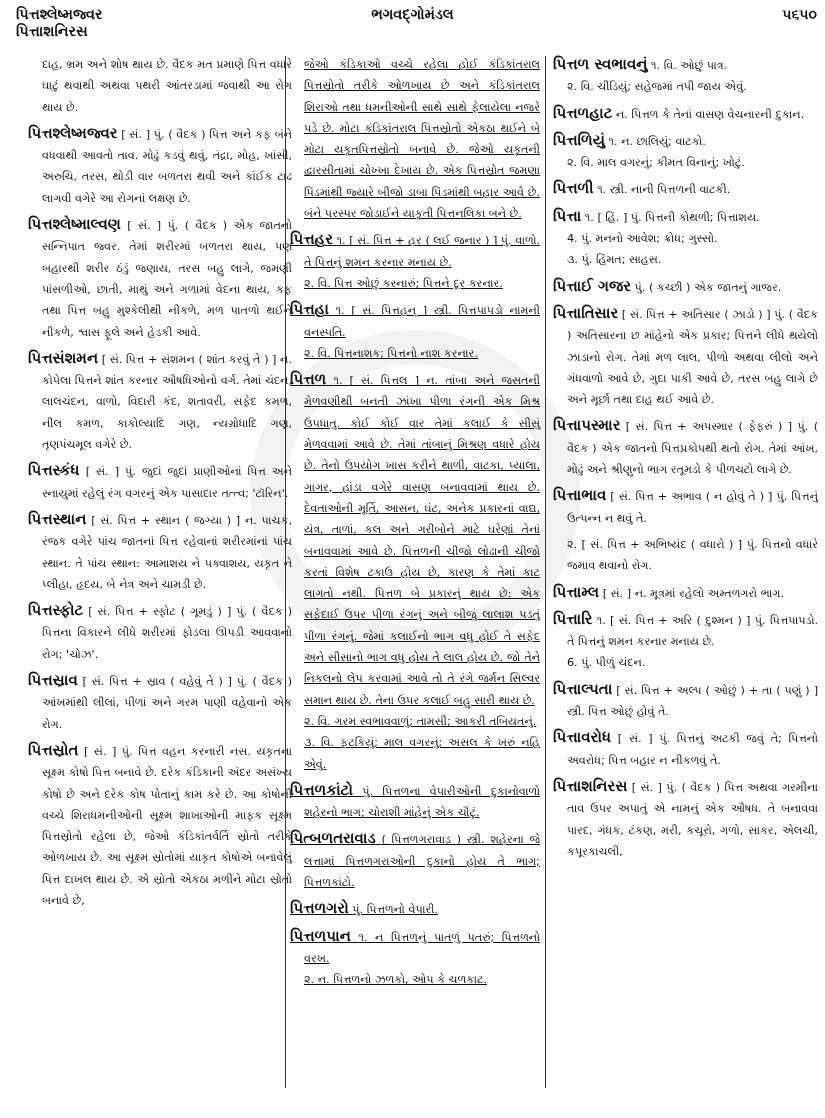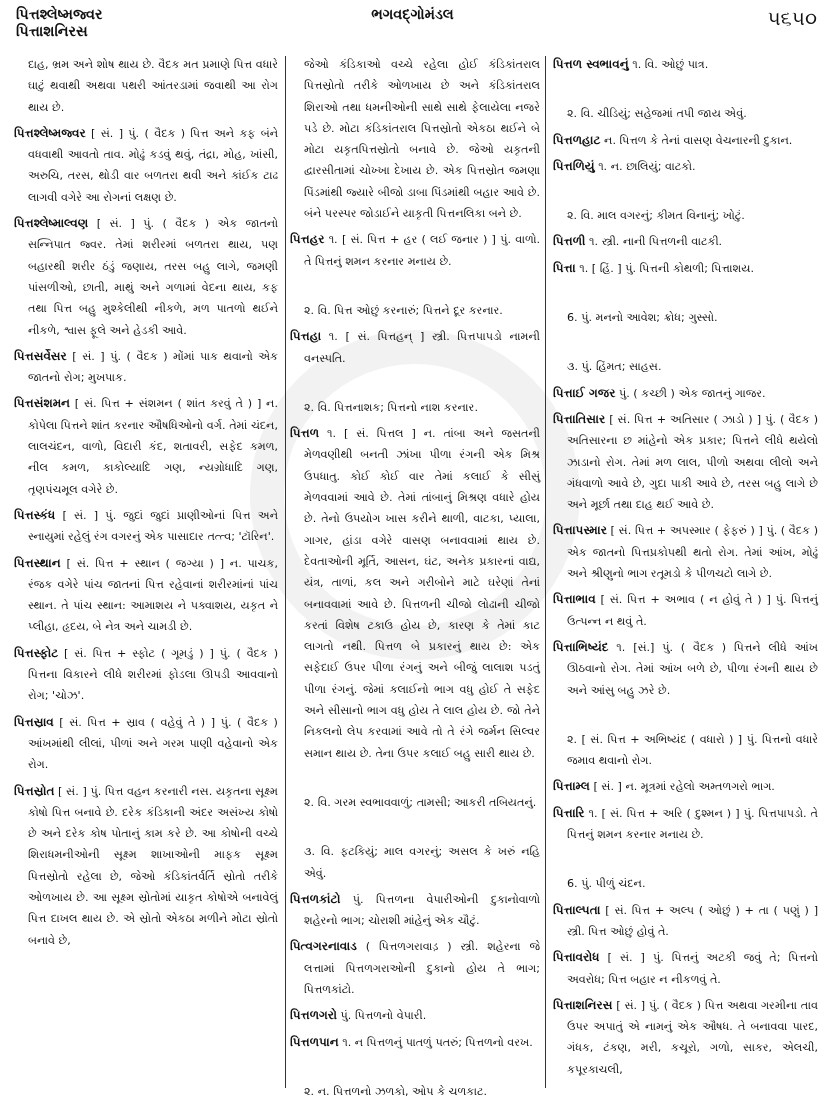--- a/index.html
+++ b/index.html
@@ -9,29 +9,29 @@
     font-family: "DejaVu Sans", "Liberation Sans", sans-serif;
   }
   .watermark {
     position: absolute; left: 250px; top: 330px; width: 330px; height: 330px;
     border-radius: 50%; border: 34px solid #f2f2f2; box-sizing: border-box;
     z-index: 0;
   }
   .header { position: absolute; left: 0; top: 0; width: 825px; height: 52px; z-index: 2; }
   .hdr-left { position: absolute; left: 16px; top: 6px; font-weight: bold; font-size: 14.5px; line-height: 17px; }
   .hdr-center { position: absolute; left: 0; width: 825px; top: 6px; text-align: center; font-weight: bold; font-size: 14.5px; }
-  .hdr-right { position: absolute; right: 8px; top: 6px; font-weight: normal; font-size: 20px; }
+  .hdr-right { position: absolute; right: 8px; top: 6px; font-weight: bold; font-size: 14px; }
   .divider { position: absolute; top: 56px; height: 1032px; width: 1px; background: #333; z-index: 2; }
   .col { position: absolute; top: 54px; z-index: 1; font-size: 11.2px; line-height: 21.3px; }
-  .col-1 { left: 14px; width: 264px; }
-  .col-2 { left: 290px; width: 250px; }
+  .col-1 { left: 28px; width: 264px; }
+  .col-2 { left: 290px; width: 250px; text-decoration: underline; }
   .col-3 { left: 553px; width: 265px; }
   .entry { margin-bottom: 5px; text-align: justify; }
-  .hw { font-weight: bold; font-size: 12px; }
-  .sense { display: block; padding-left: 14px; text-align: justify; margin-top: 28px; }
+  .hw { font-weight: bold; font-size: 15px; }
+  .sense { display: block; padding-left: 14px; text-align: justify; }
   .first { text-indent: 0; }
   .entry-text { padding-left: 14px; text-indent: -14px; }
 </style>
 </head>
 <body>
 
 <div class="watermark"></div>
 
 <div class="header">
   <div class="hdr-left">
@@ -47,23 +47,20 @@
 
 <div class="col col-1">
     <div class="entry">
       <div class="entry-text first" style="padding-left: 14px; text-indent: 0px;"><span>દાહ, ભ્રમ અને શોષ થાય છે. વૈદક મત પ્રમાણે પિત્ત વધારે ઘાટું થવાથી અથવા પથરી આંતરડામાં જવાથી આ રોગ થાય છે.</span></div>
     </div>
     <div class="entry">
       <div class="entry-text"><span class="hw">પિત્તશ્લેષ્મજ્વર</span> <span>[ સં. ] પું. ( વૈદક ) પિત્ત અને કફ બંને વધવાથી આવતો તાવ. મોઢું કડવું થવું, તંદ્રા, મોહ, ખાંસી, અરુચિ, તરસ, થોડી વાર બળતરા થવી અને કાંઈક ટાઢ લાગવી વગેરે આ રોગનાં લક્ષણ છે.</span></div>
     </div>
     <div class="entry">
       <div class="entry-text"><span class="hw">પિત્તશ્લેષ્માલ્વણ</span> <span>[ સં. ] પું. ( વૈદક ) એક જાતનો સન્નિપાત જ્વર. તેમાં શરીરમાં બળતરા થાય, પણ બહારથી શરીર ઠંડું જણાય, તરસ બહુ લાગે, જમણી પાંસળીઓ, છાતી, માથું અને ગળામાં વેદના થાય, કફ તથા પિત્ત બહુ મુશ્કેલીથી નીકળે, મળ પાતળો થઈને નીકળે, શ્વાસ ફૂલે અને હેડકી આવે.</span></div>
-    </div>
-    <div class="entry">
-      <div class="entry-text"><span class="hw">પિત્તસર્વેસર</span> <span>[ સં. ] પું. ( વૈદક ) મોંમાં પાક થવાનો એક જાતનો રોગ; મુખપાક.</span></div>
     </div>
     <div class="entry">
       <div class="entry-text"><span class="hw">પિત્તસંશમન</span> <span>[ સં. પિત્ત + સંશમન ( શાંત કરવું તે ) ] ન. કોપેલા પિત્તને શાંત કરનાર ઔષધિઓનો વર્ગ. તેમાં ચંદન, લાલચંદન, વાળો, વિદારી કંદ, શતાવરી, સફેદ કમળ, નીલ કમળ, કાકોલ્યાદિ ગણ, ન્યગ્રોધાદિ ગણ, તૃણપંચમૂલ વગેરે છે.</span></div>
     </div>
     <div class="entry">
       <div class="entry-text"><span class="hw">પિત્તસ્કંધ</span> <span>[ સં. ] પું. જુદાં જુદાં પ્રાણીઓનાં પિત્ત અને સ્નાયુમાં રહેલું રંગ વગરનું એક પાસાદાર તત્ત્વ; 'ટૉરિન'.</span></div>
     </div>
     <div class="entry">
       <div class="entry-text"><span class="hw">પિત્તસ્થાન</span> <span>[ સં. પિત્ત + સ્થાન ( જગ્યા ) ] ન. પાચક, રંજક વગેરે પાંચ જાતનાં પિત્ત રહેવાનાં શરીરમાંનાં પાંચ સ્થાન. તે પાંચ સ્થાન: આમાશય ને પક્વાશય, યકૃત ને પ્લીહા, હૃદય, બે નેત્ર અને ચામડી છે.</span></div>
     </div>
@@ -91,21 +88,21 @@
     </div>
     <div class="entry">
       <div class="entry-text"><span class="hw">પિત્તળ</span> <span>૧. [ સં. પિત્તલ ] ન. તાંબા અને જસતની મેળવણીથી બનતી ઝાંખા પીળા રંગની એક મિશ્ર ઉપધાતુ. કોઈ કોઈ વાર તેમાં કલાઈ કે સીસું મેળવવામાં આવે છે. તેમાં તાંબાનું મિશ્રણ વધારે હોય છે. તેનો ઉપયોગ ખાસ કરીને થાળી, વાટકા, પ્યાલા, ગાગર, હાંડા વગેરે વાસણ બનાવવામાં થાય છે. દેવતાઓની મૂર્તિ, આસન, ઘંટ, અનેક પ્રકારનાં વાદ્ય, યંત્ર, તાળાં, કલ અને ગરીબોને માટે ઘરેણાં તેનાં બનાવવામાં આવે છે. પિત્તળની ચીજો લોઢાની ચીજો કરતાં વિશેષ ટકાઉ હોય છે, કારણ કે તેમાં કાટ લાગતો નથી. પિત્તળ બે પ્રકારનું થાય છે: એક સફેદાઈ ઉપર પીળા રંગનું અને બીજું લાલાશ પડતું પીળા રંગનું. જેમાં કલાઈનો ભાગ વધુ હોઈ તે સફેદ અને સીસાનો ભાગ વધુ હોય તે લાલ હોય છે. જો તેને નિકલનો લેપ કરવામાં આવે તો તે રંગે જર્મન સિલ્વર સમાન થાય છે. તેના ઉપર કલાઈ બહુ સારી થાય છે.</span></div>
       <div class="sense">૨. વિ. ગરમ સ્વભાવવાળું; તામસી; આકરી તબિયતનું.</div>
       <div class="sense">૩. વિ. ફટકિયું; માલ વગરનું; અસલ કે ખરું નહિ એવું.</div>
     </div>
     <div class="entry">
       <div class="entry-text"><span class="hw">પિત્તળકાંટો</span> <span>પું. પિત્તળના વેપારીઓની દુકાનોવાળો શહેરનો ભાગ; ચોરાશી માંહેનું એક ચૌટું.</span></div>
     </div>
     <div class="entry">
-      <div class="entry-text"><span class="hw">પિત્વગરનાવાડ</span> <span>( પિત્તળગરાવાડ઼ ) સ્ત્રી. શહેરના જે લત્તામાં પિત્તળગરાઓની દુકાનો હોય તે ભાગ; પિત્તળકાંટો.</span></div>
+      <div class="entry-text"><span class="hw">પિત્બળતરાવાડ</span> <span>( પિત્તળગરાવાડ઼ ) સ્ત્રી. શહેરના જે લત્તામાં પિત્તળગરાઓની દુકાનો હોય તે ભાગ; પિત્તળકાંટો.</span></div>
     </div>
     <div class="entry">
       <div class="entry-text"><span class="hw">પિત્તળગરો</span> <span>પું. પિત્તળનો વેપારી.</span></div>
     </div>
     <div class="entry">
       <div class="entry-text"><span class="hw">પિત્તળપાન</span> <span>૧. ન પિત્તળનું પાતળું પતરું; પિત્તળનો વરખ.</span></div>
       <div class="sense">૨. ન. પિત્તળનો ઝળકો, ઓપ કે ચળકાટ.</div>
     </div>
   </div>
 <div class="col col-3">
@@ -118,37 +115,36 @@
     </div>
     <div class="entry">
       <div class="entry-text"><span class="hw">પિત્તળિયું</span> <span>૧. ન. છાલિયું; વાટકો.</span></div>
       <div class="sense">૨. વિ. માલ વગરનું; કીમત વિનાનું; ખોટું.</div>
     </div>
     <div class="entry">
       <div class="entry-text"><span class="hw">પિત્તળી</span> <span>૧. સ્ત્રી. નાની પિત્તળની વાટકી.</span></div>
     </div>
     <div class="entry">
       <div class="entry-text"><span class="hw">પિત્તા</span> <span>૧. [ હિં. ] પું. પિત્તની કોથળી; પિત્તાશય.</span></div>
-      <div class="sense">6. પું. મનનો આવેશ; ક્રોધ; ગુસ્સો.</div>
+      <div class="sense">4. પું. મનનો આવેશ; ક્રોધ; ગુસ્સો.</div>
       <div class="sense">૩. પું. હિંમત; સાહસ.</div>
     </div>
     <div class="entry">
       <div class="entry-text"><span class="hw">પિત્તાઈ ગજર</span> <span>પું. ( કચ્છી ) એક જાતનું ગાજર.</span></div>
     </div>
     <div class="entry">
       <div class="entry-text"><span class="hw">પિત્તાતિસાર</span> <span>[ સં. પિત્ત + અતિસાર ( ઝાડો ) ] પું. ( વૈદક ) અતિસારના છ માંહેનો એક પ્રકાર; પિત્તને લીધે થયેલો ઝાડાનો રોગ. તેમાં મળ લાલ, પીળો અથવા લીલો અને ગંધવાળો આવે છે, ગુદા પાકી આવે છે, તરસ બહુ લાગે છે અને મૂર્છા તથા દાહ થઈ આવે છે.</span></div>
     </div>
     <div class="entry">
       <div class="entry-text"><span class="hw">પિત્તાપસ્માર</span> <span>[ સં. પિત્ત + અપસ્માર ( ફેફરું ) ] પું. ( વૈદક ) એક જાતનો પિત્તપ્રકોપથી થતો રોગ. તેમાં આંખ, મોઢું અને શ્રીણુનો ભાગ રતૂમડો કે પીળચટો લાગે છે.</span></div>
     </div>
     <div class="entry">
       <div class="entry-text"><span class="hw">પિત્તાભાવ</span> <span>[ સં. પિત્ત + અભાવ ( ન હોવું તે ) ] પું. પિત્તનું ઉત્પન્ન ન થવું તે.</span></div>
     </div>
     <div class="entry">
-      <div class="entry-text"><span class="hw">પિત્તાભિષ્યંદ</span> <span>૧. [સં.] પું. ( વૈદક ) પિત્તને લીધે આંખ ઊઠવાનો રોગ. તેમાં આંખ બળે છે, પીળા રંગની થાય છે અને આંસુ બહુ ઝરે છે.</span></div>
       <div class="sense">૨. [ સં. પિત્ત + અભિષ્યંદ ( વધારો ) ] પું. પિત્તનો વધારે જમાવ થવાનો રોગ.</div>
     </div>
     <div class="entry">
       <div class="entry-text"><span class="hw">પિત્તામ્લ</span> <span>[ સં. ] ન. મૂત્રમાં રહેલો અમ્તળગરો ભાગ.</span></div>
     </div>
     <div class="entry">
       <div class="entry-text"><span class="hw">પિત્તારિ</span> <span>૧. [ સં. પિત્ત + અરિ ( દુશ્મન ) ] પું. પિત્તપાપડો. તે પિત્તનું શમન કરનાર મનાય છે.</span></div>
       <div class="sense">6. પું. પીળું ચંદન.</div>
     </div>
     <div class="entry">

